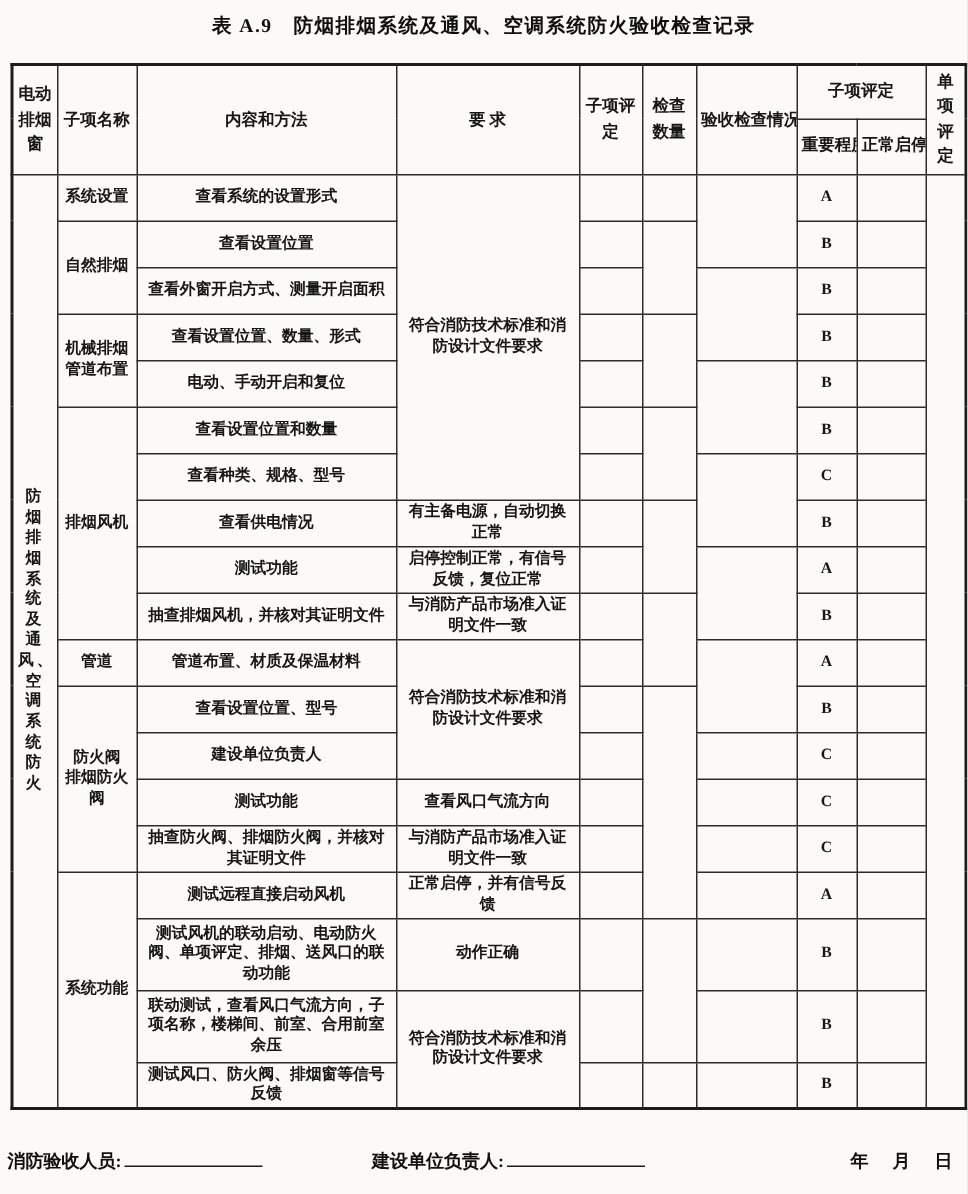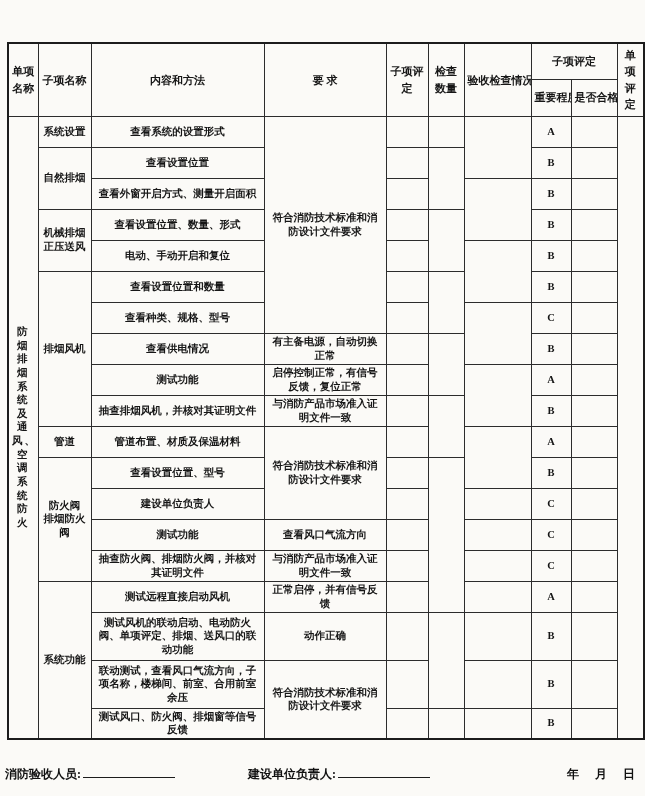--- a/index.html
+++ b/index.html
@@ -65,49 +65,50 @@
     width: 92px; height: 11px;
     border-bottom: 1.5px solid #1c1c1c;
     margin-left: 2px;
   }
 </style>
 </head>
 <body>
 
 <div class="page">
 
+  <div class="title">表 A.9　防烟排烟系统及通风、空调系统防火验收检查记录</div>
 
   <table class="rec">
     <colgroup>
       <col style="width:30px">
         <col style="width:53px">
         <col style="width:173px">
         <col style="width:122px">
       <col style="width:42px">
         <col style="width:36px">
         <col style="width:67px">
         <col style="width:40px">
       <col style="width:46px">
         <col style="width:27px">
     </colgroup>
     <thead>
       <tr class="h1">
-        <th rowspan="2">单项名称</th>
+        <th rowspan="2">电动排烟窗</th>
         <th rowspan="2">子项名称</th>
         <th rowspan="2">内容和方法</th>
         <th rowspan="2">要  求</th>
         <th rowspan="2">子项评定</th>
         <th rowspan="2">检查数量</th>
         <th rowspan="2" style="white-space:nowrap">验收检查情况</th>
         <th colspan="2">子项评定</th>
         <th rowspan="2">单项评定</th>
       </tr>
       <tr class="h2">
         <th class="nw">重要程度</th>
-        <th class="nw">是否合格</th>
+        <th class="nw">正常启停</th>
       </tr>
     </thead>
     <tbody>
       <tr class="r">
         <td rowspan="19" class="vert">防烟
 排烟
 系统
 及通
 风、
 空调
@@ -133,21 +134,21 @@
       </tr>
       <tr class="r">
         <td class="left">查看外窗开启方式、测量开启面积</td>
         <td></td>
         <td rowspan="2"></td>
         <td class="grade">B</td>
         <td></td>
       </tr>
       <tr class="r">
         <td rowspan="2" class="pre">机械排烟
-正压送风</td>
+管道布置</td>
         <td class="left">查看设置位置、数量、形式</td>
         <td></td>
         <td rowspan="2"></td>
         <td class="grade">B</td>
         <td></td>
       </tr>
       <tr class="r">
         <td class="left">电动、手动开启和复位</td>
         <td></td>
         <td rowspan="2"></td>

